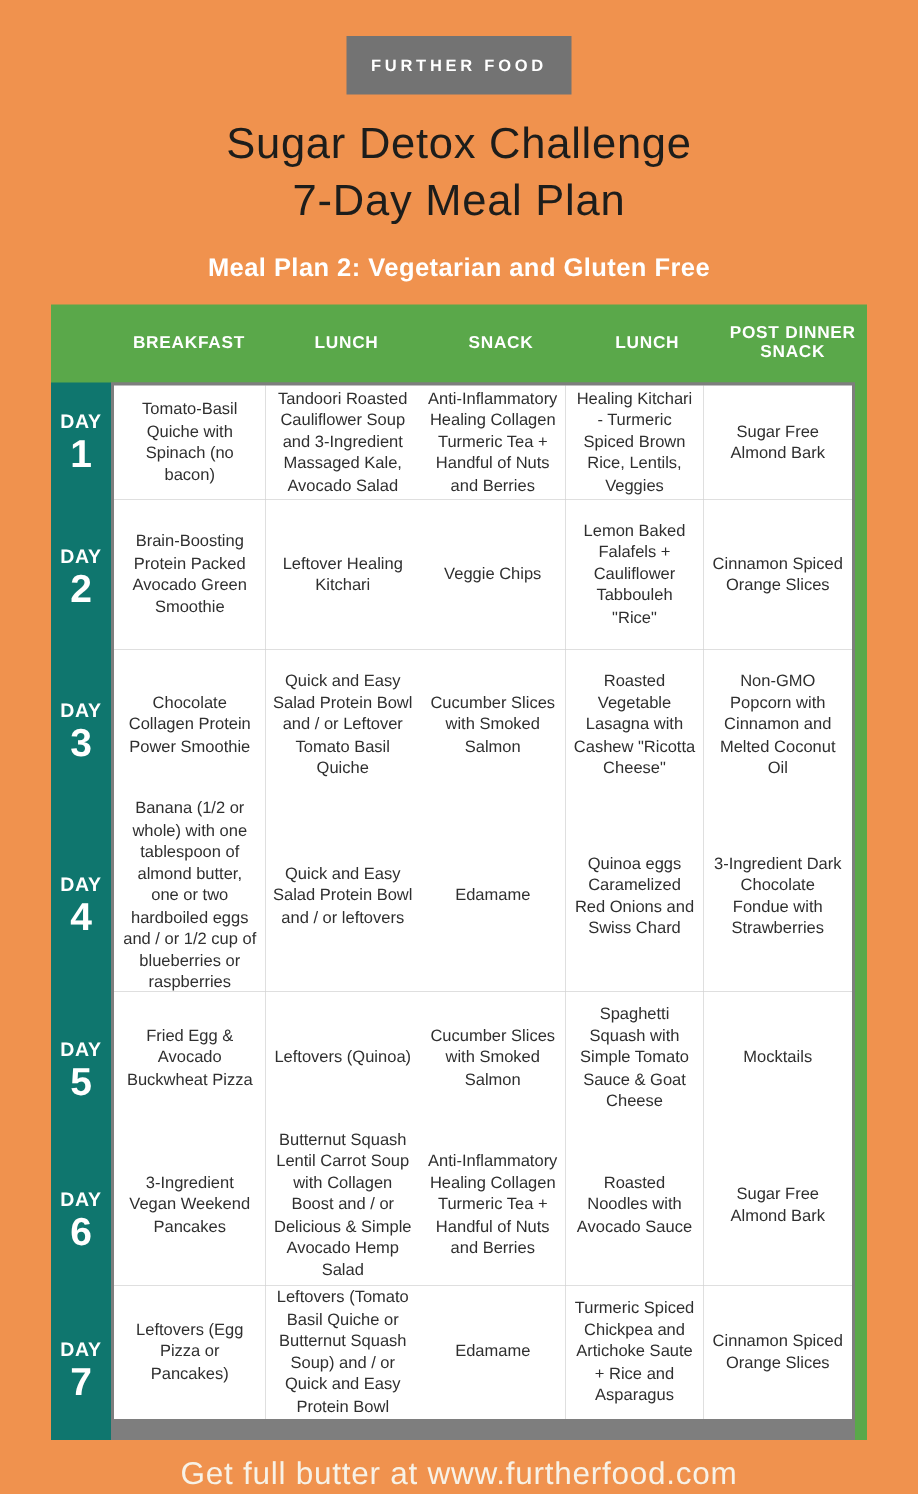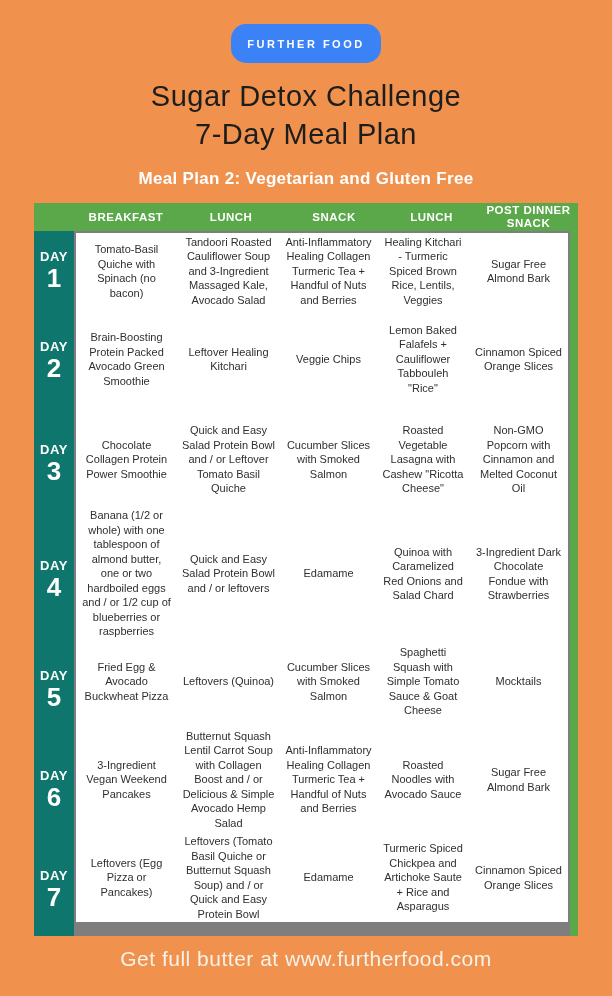--- a/index.html
+++ b/index.html
@@ -6,27 +6,26 @@
   body {
     width: 612px;
     height: 996px;
     background: #F0924E;
     font-family: "Liberation Sans", sans-serif;
     overflow: hidden;
   }
   .header { text-align: center; padding-top: 24px; }
   .brand-badge {
     display: inline-block;
-    background: #3b82f6;
+    background: #737373;
     color: #FFFFFF;
     font-size: 11px;
     font-weight: bold;
     letter-spacing: 2.5px;
     padding: 14px 16px 13px 16px;
-    border-radius: 15px;
   }
   .title {
     margin-top: 14px;
     color: #1D1D1B;
     font-size: 29px;
     font-weight: 500;
     line-height: 38px;
     letter-spacing: 0.5px;
   }
   .subtitle {
@@ -35,21 +34,21 @@
     font-size: 17px;
     font-weight: bold;
     letter-spacing: 0.3px;
   }
   .mealplan-table {
     width: 544px;
     margin: 14px auto 0 auto;
     background: #5AA84A;
   }
   .head-row {
-    height: 28px;
+    height: 52px;
     display: grid;
     grid-template-columns: 40px 104px 106px 100px 95px 99px;
     align-items: center;
   }
   .head-cell {
     color: #FFFFFF;
     font-size: 11.5px;
     font-weight: bold;
     letter-spacing: 0.5px;
     text-align: center;
@@ -169,21 +168,21 @@
 
       <div class="meal-cell">Chocolate Collagen Protein Power Smoothie</div>
       <div class="meal-cell">Quick and Easy Salad Protein Bowl and / or Leftover Tomato Basil Quiche</div>
       <div class="meal-cell">Cucumber Slices with Smoked Salmon</div>
       <div class="meal-cell">Roasted Vegetable Lasagna with Cashew "Ricotta Cheese"</div>
       <div class="meal-cell">Non-GMO Popcorn with Cinnamon and Melted Coconut Oil</div>
 
       <div class="meal-cell">Banana (1/2 or whole) with one tablespoon of almond butter, one or two hardboiled eggs and / or 1/2 cup of blueberries or raspberries</div>
       <div class="meal-cell">Quick and Easy Salad Protein Bowl and / or leftovers</div>
       <div class="meal-cell">Edamame</div>
-      <div class="meal-cell">Quinoa with Caramelized Red Onions and Salad Chard</div>
+      <div class="meal-cell">Quinoa eggs Caramelized Red Onions and Swiss Chard</div>
       <div class="meal-cell">3-Ingredient Dark Chocolate Fondue with Strawberries</div>
 
       <div class="meal-cell">Fried Egg &amp; Avocado Buckwheat Pizza</div>
       <div class="meal-cell">Leftovers (Quinoa)</div>
       <div class="meal-cell">Cucumber Slices with Smoked Salmon</div>
       <div class="meal-cell">Spaghetti Squash with Simple Tomato Sauce &amp; Goat Cheese</div>
       <div class="meal-cell">Mocktails</div>
 
       <div class="meal-cell">3-Ingredient Vegan Weekend Pancakes</div>
       <div class="meal-cell">Butternut Squash Lentil Carrot Soup with Collagen Boost and / or Delicious &amp; Simple Avocado Hemp Salad</div>

